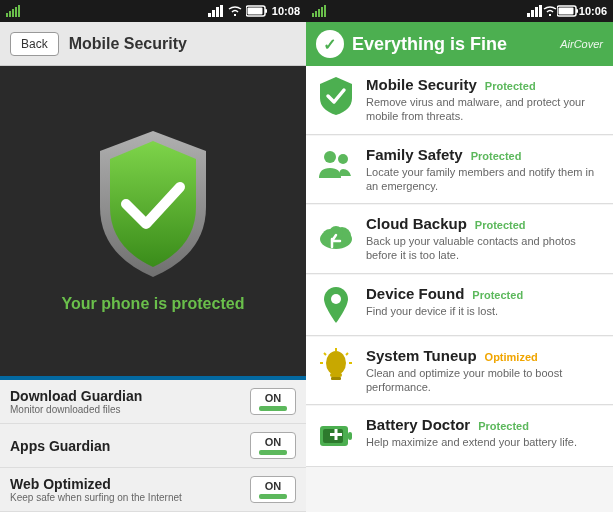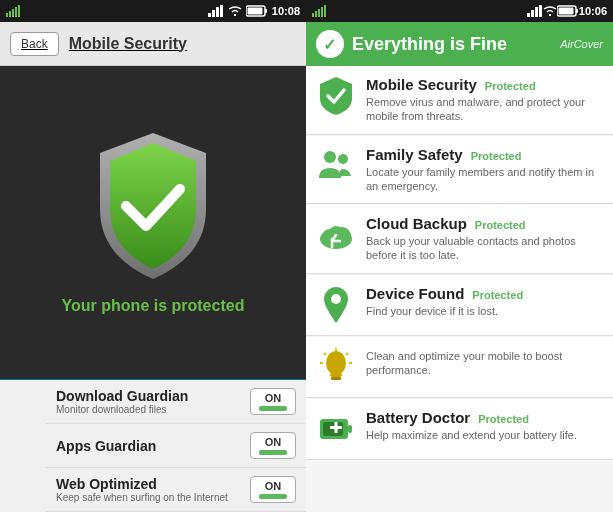--- a/index.html
+++ b/index.html
@@ -39,21 +39,20 @@
     }
 
     .header-left {
       background: #e8e8e8;
       height: 44px;
       display: flex;
       align-items: center;
       padding: 0 10px;
       gap: 10px;
       border-bottom: 1px solid #ccc;
-      text-decoration: underline;
     }
 
     .back-button {
       background: #fff;
       border: 1px solid #999;
       border-radius: 4px;
       padding: 4px 10px;
       font-size: 12px;
       color: #333;
       cursor: pointer;
@@ -83,22 +82,21 @@
 
     .protected-text {
       color: #6abf4b;
       font-size: 16px;
       font-weight: bold;
       text-align: center;
     }
 
     .guardian-list {
       background: #f0f0f0;
-      border-top: 1px solid #0369a1;
-      padding-left: 46px;
+      border-top: 4px solid #0369a1;
     }
 
     .guardian-item {
       display: flex;
       align-items: center;
       justify-content: space-between;
       padding: 8px 10px;
       border-bottom: 1px solid #ddd;
     }
 
@@ -475,20 +473,24 @@
           <rect x="12" y="26" width="12" height="4" rx="2" fill="#c8a800"></rect>
           <rect x="13" y="30" width="10" height="3" rx="1" fill="#a08800"></rect>
           <line x1="18" y1="4" x2="18" y2="1" stroke="#e0c000" stroke-width="2"></line>
           <line x1="28" y1="8" x2="30" y2="6" stroke="#e0c000" stroke-width="2"></line>
           <line x1="8" y1="8" x2="6" y2="6" stroke="#e0c000" stroke-width="2"></line>
           <line x1="31" y1="16" x2="34" y2="16" stroke="#e0c000" stroke-width="2"></line>
           <line x1="5" y1="16" x2="2" y2="16" stroke="#e0c000" stroke-width="2"></line>
         </svg>
       </div>
       <div class="feature-content">
+        <div class="feature-header">
+          <span class="feature-name">System Tuneup</span>
+          <span class="feature-status optimized">Optimized</span>
+        </div>
         <div class="feature-desc">Clean and optimize your mobile to boost performance.</div>
       </div>
     </div>
 
     <div class="feature-item">
       <div class="feature-icon">
         <svg width="36" height="36" viewBox="0 0 36 36">
           <rect x="2" y="8" width="28" height="20" rx="3" fill="#4caf50"></rect>
           <rect x="30" y="14" width="4" height="8" rx="2" fill="#4caf50"></rect>
           <rect x="5" y="11" width="20" height="14" rx="2" fill="#2d7a2d"></rect>

